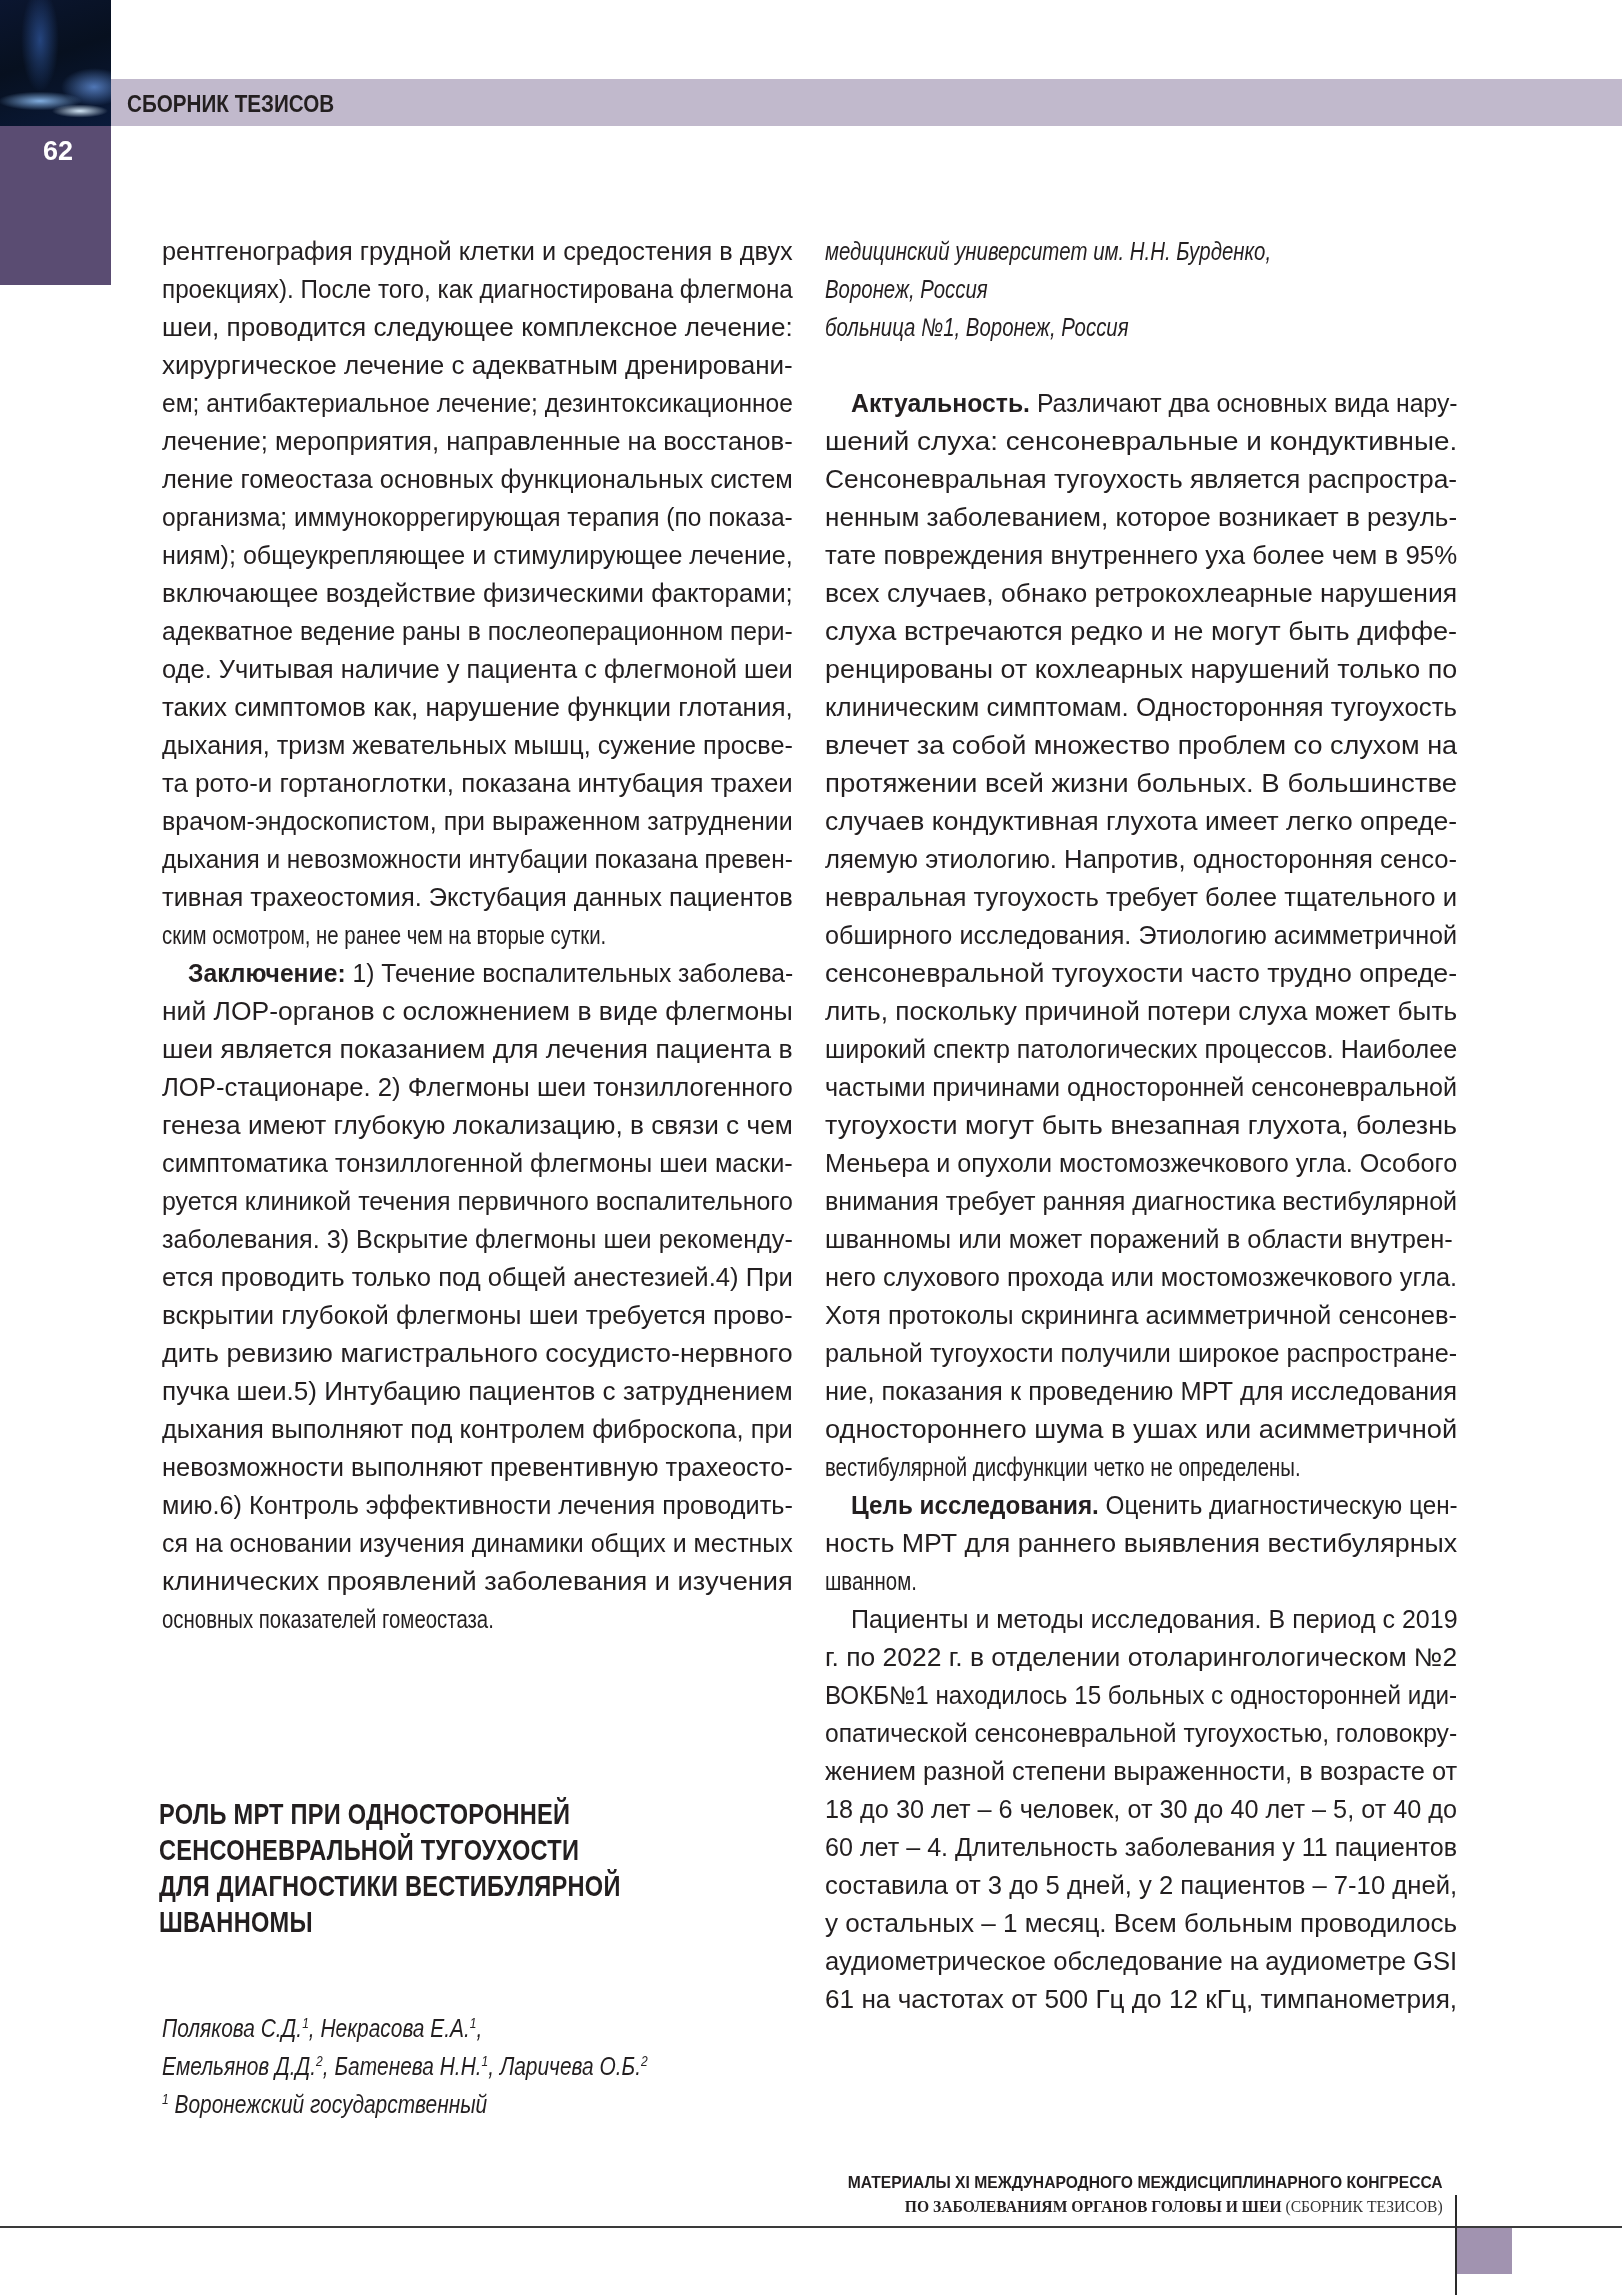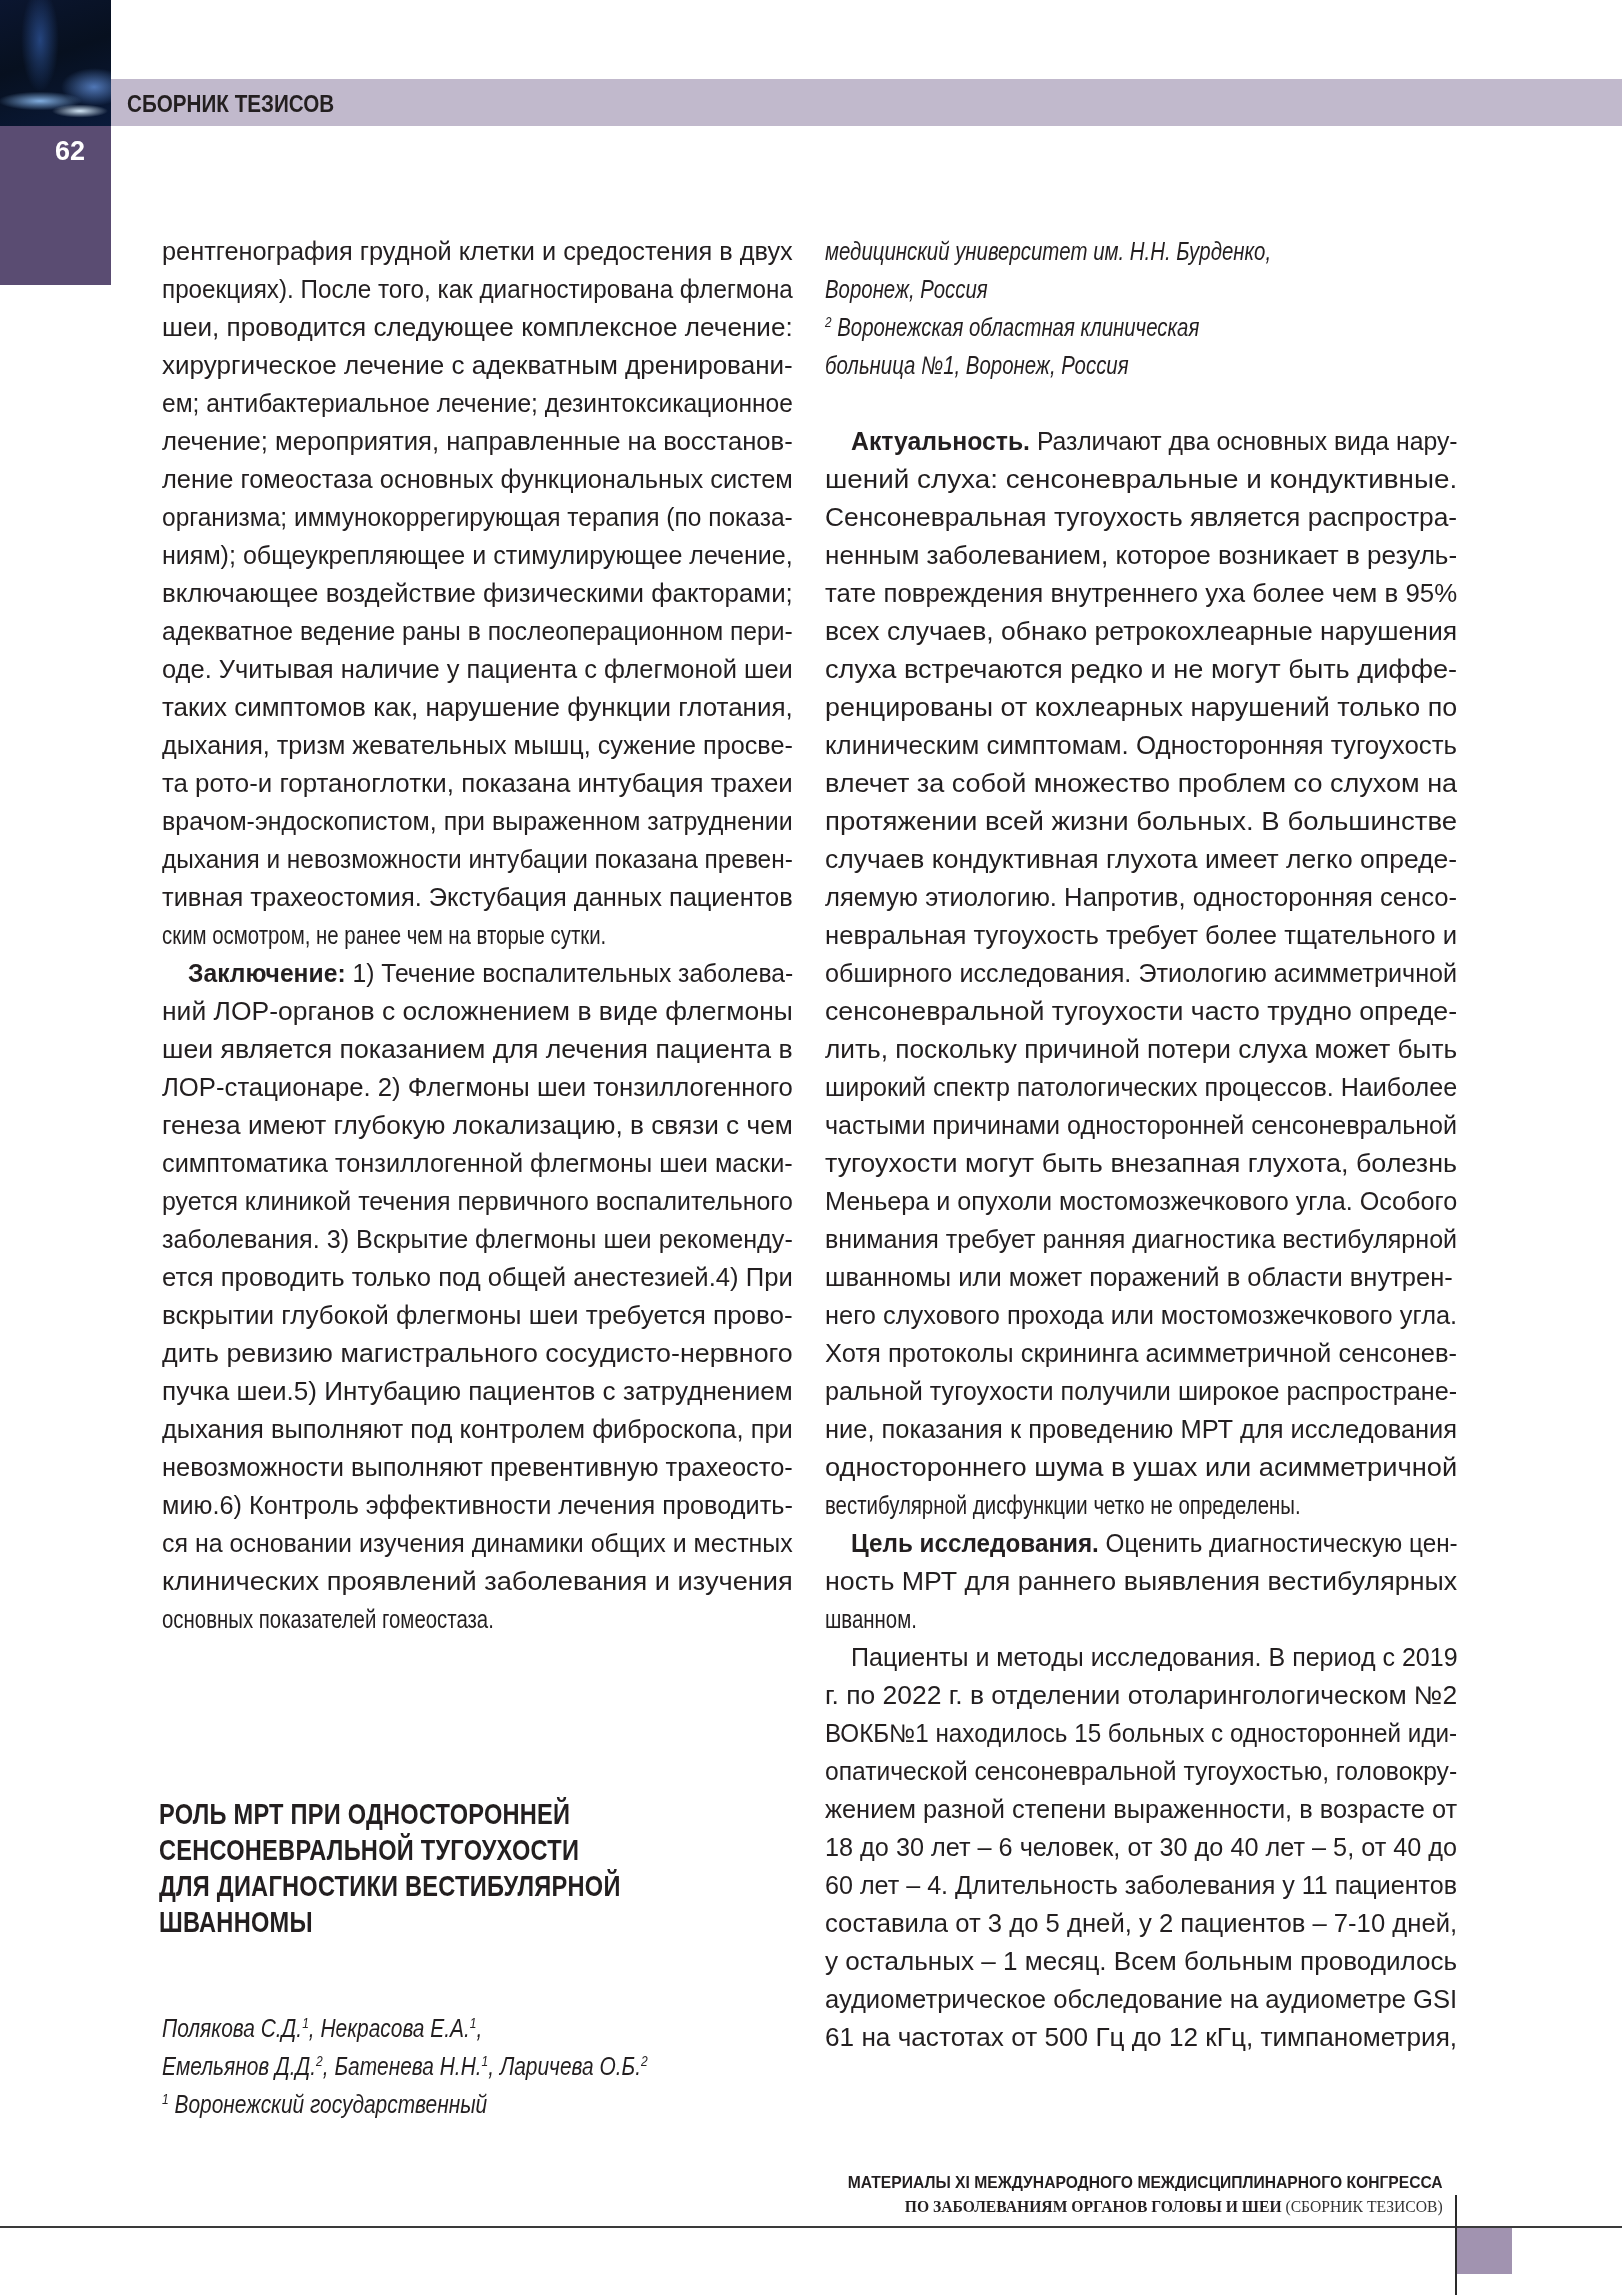--- a/index.html
+++ b/index.html
@@ -15,21 +15,21 @@
       radial-gradient(ellipse 60px 13.4px at 40px 101px, rgba(150,200,255,0.85), rgba(70,120,220,0) 70%),
       radial-gradient(ellipse 27px 74px at 40px 40px, rgba(60,110,200,0.55), rgba(20,40,90,0) 70%),
       radial-gradient(ellipse 47px 27px at 94px 87px, rgba(110,160,240,0.7), rgba(20,40,90,0) 70%),
       linear-gradient(160deg, #0b1630 0%, #07101f 45%, #0a1a3a 100%);
   }
   .side-bar {
     position: absolute; left: 0; top: 126px; width: 111px; height: 159px;
     background: #5a4c72;
   }
   .page-number {
-    position: absolute; left: 0; top: 136px; width: 111px; padding-left: 12px;
+    position: absolute; left: 0; top: 136px; width: 111px; padding-left: 0;
     font-weight: bold; font-size: 27px; color: #ffffff; letter-spacing: 0px;
     text-indent: 43px;
   }
   .header-band {
     position: absolute; left: 111px; top: 79px; width: 1512px; height: 47px;
     background: #c1b9cc;
   }
   .header-title {
     position: absolute; left: 127px; top: 90px; font-weight: bold;
     font-size: 24px; color: #231f20; white-space: nowrap;
@@ -124,21 +124,20 @@
 
 <div class="col col-left" id="authors" style="top:2009px;">
   <div class="line italic"><span class="txt" id="authors1" style="transform: scaleX(0.82);"><span>Полякова С.Д.</span><sup>1</sup><span>, </span><span>Некрасова Е.А.</span><sup>1</sup><span>,</span></span></div>
   <div class="line italic"><span class="txt" id="authors2" style="transform: scaleX(0.82);"><span>Емельянов Д.Д.</span><sup>2</sup><span>, </span><span>Батенева Н.Н.</span><sup>1</sup><span>, </span><span>Ларичева О.Б.</span><sup>2</sup></span></div>
   <div class="line italic"><span class="txt" style="transform: scaleX(0.82);"><sup>1</sup><span> Воронежский государственный</span></span></div>
 </div>
 
 <div class="col col-right" id="right-col" style="top:232px;">
     <div class="line italic"><span class="txt" style="transform: scaleX(0.8);"><span>медицинский университет им. Н.Н. Бурденко,</span></span></div>
     <div class="line italic"><span class="txt" style="transform: scaleX(0.8);"><span>Воронеж, Россия</span></span></div>
-    <div class="line italic"><span class="txt" style="transform: scaleX(0.8);"><sup>2</sup><span> Воронежская областная клиническая</span></span></div>
     <div class="line italic"><span class="txt" style="transform: scaleX(0.8);"><span>больница №1, Воронеж, Россия</span></span></div>
     <div class="line"><span class="txt"><span></span></span></div>
     <div class="line indent"><span class="txt" style="transform: scaleX(0.9714);"><span class="bold">Актуальность.</span><span> Различают два основных вида нару-</span></span></div>
     <div class="line"><span class="txt" style="transform: scaleX(1.0918);"><span>шений слуха: сенсоневральные и кондуктивные.</span></span></div>
     <div class="line"><span class="txt" style="transform: scaleX(1.034);"><span>Сенсоневральная тугоухость является распростра-</span></span></div>
     <div class="line"><span class="txt" style="transform: scaleX(1.0223);"><span>ненным заболеванием, которое возникает в резуль-</span></span></div>
     <div class="line"><span class="txt" style="transform: scaleX(1.0127);"><span>тате повреждения внутреннего уха более чем в 95%</span></span></div>
     <div class="line"><span class="txt" style="transform: scaleX(1.0407);"><span>всех случаев, обнако ретрокохлеарные нарушения</span></span></div>
     <div class="line"><span class="txt" style="transform: scaleX(1.0647);"><span>слуха встречаются редко и не могут быть диффе-</span></span></div>
     <div class="line"><span class="txt" style="transform: scaleX(1.0539);"><span>ренцированы от кохлеарных нарушений только по</span></span></div>

